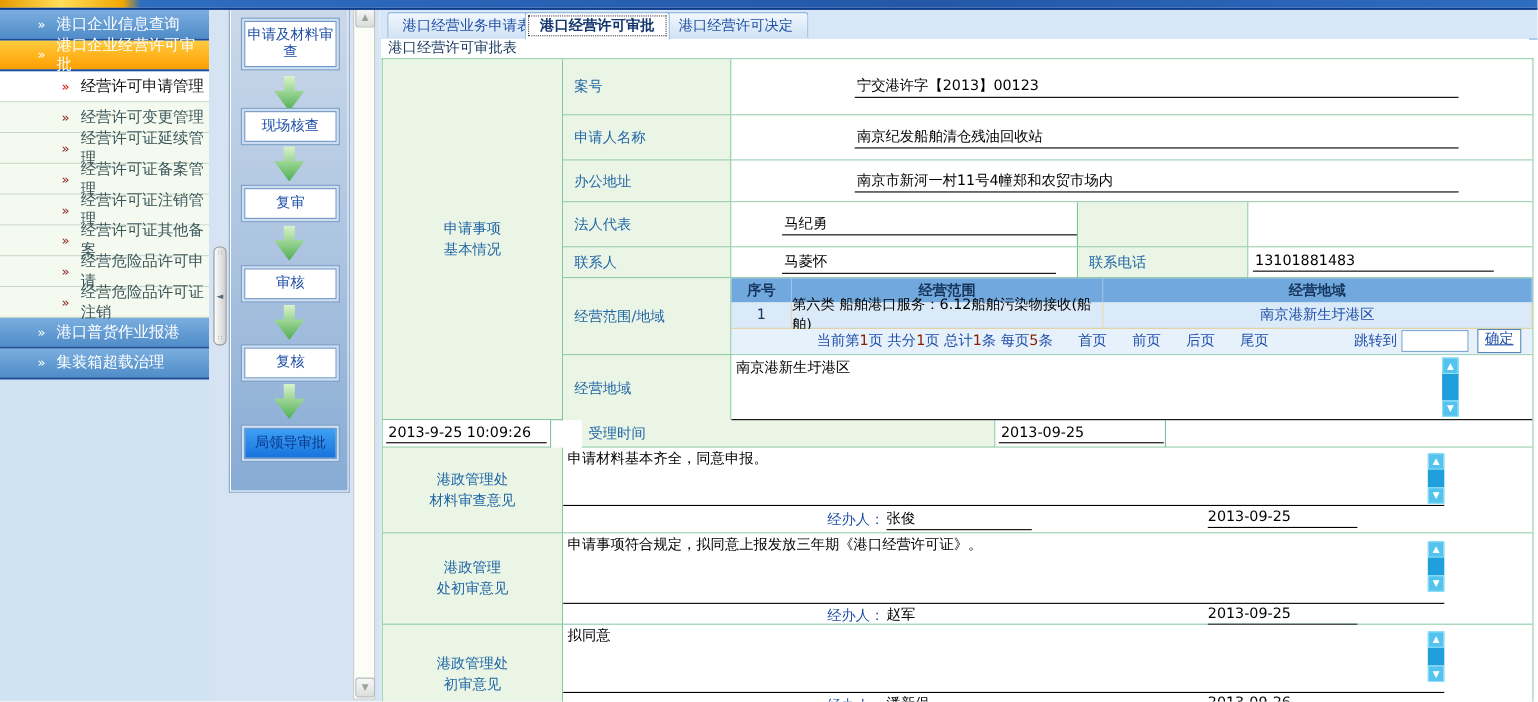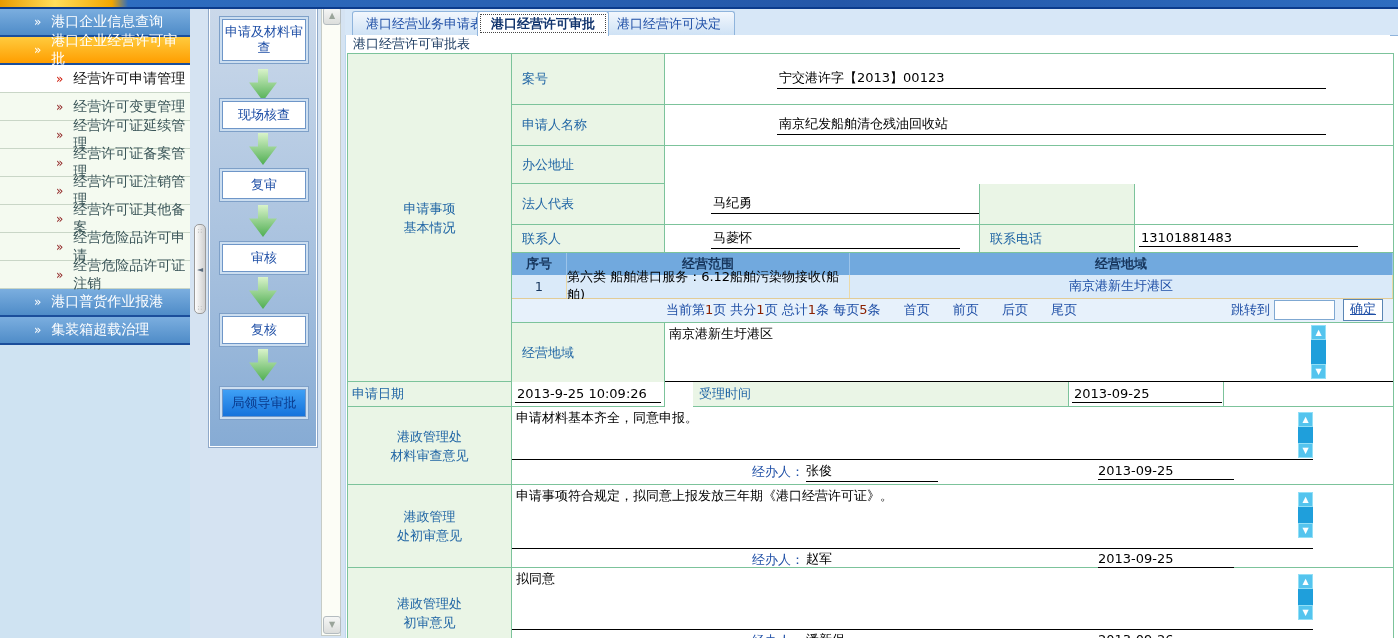--- a/index.html
+++ b/index.html
@@ -220,20 +220,23 @@
 
             <div class="frow" style="height:41px;">
               <div class="cell lc br bb lab" style="width:153px;">申请人名称</div>
               <div class="cell vc bb vpad" style="flex:1;">
                 <span class="uv" style="width:545px;">南京纪发船舶清仓残油回收站</span>
               </div>
             </div>
 
             <div class="frow" style="height:38px;">
               <div class="cell lc br bb lab" style="width:153px;">办公地址</div>
+              <div class="cell vc bb vpad" style="flex:1;">
+                <span class="uv" style="width:545px;">南京市新河一村11号4幢郑和农贸市场内</span>
+              </div>
             </div>
 
             <div class="frow" style="height:41px;">
               <div class="cell lc br bb lab" style="width:153px;">法人代表</div>
               <div class="cell vc br bb" style="width:315px;padding-left:46px;">
                 <span class="uv" style="width:268px;">马纪勇</span>
               </div>
               <div class="cell lc br bb" style="width:155px;"></div>
               <div class="cell vc bb" style="flex:1;"></div>
             </div>
@@ -243,20 +246,21 @@
               <div class="cell vc br bb" style="width:315px;padding-left:46px;">
                 <span class="uv" style="width:245px;">马菱怀</span>
               </div>
               <div class="cell lc br bb lab" style="width:155px;">联系电话</div>
               <div class="cell vc bb" style="flex:1;padding-left:4px;">
                 <span class="uv" style="width:215px;">13101881483</span>
               </div>
             </div>
 
             <div class="frow" style="height:70px;">
+              <div class="cell lc br bb lab" style="width:153px;">经营范围/地域</div>
               <div class="scope-table bb">
                 <div class="st-head">
                   <div class="stc st-no">序号</div>
                   <div class="stc st-scope">经营范围</div>
                   <div class="stc st-area" style="color:#17365D;">经营地域</div>
                 </div>
                 <div class="st-row">
                   <div class="stc st-no">1</div>
                   <div class="stc st-scope">第六类 船舶港口服务：6.12船舶污染物接收(船舶)</div>
                   <div class="stc st-area">南京港新生圩港区</div>
@@ -284,21 +288,20 @@
                   <div class="spin-btn">▲</div>
                   <div class="spin-track"></div>
                   <div class="spin-btn">▼</div>
                 </div>
               </div>
             </div>
           </div>
         </div>
 
         <div class="frow" style="height:25px;">
-          <div class="cell lc br bb" style="width:164px;padding-left:4px;">申请日期</div>
           <div class="cell vc br bb" style="width:153px;padding-left:3px;">
             <span class="uv" style="width:142px;">2013-9-25 10:09:26</span>
           </div>
           <div class="cell lc br bb" style="width:376px;padding-left:6px;margin-left:28px;">受理时间</div>
           <div class="cell vc br bb" style="width:155px;padding-left:3px;">
             <span class="uv" style="width:146px;">2013-09-25</span>
           </div>
           <div class="cell vc bb" style="flex:1;"></div>
         </div>
 

